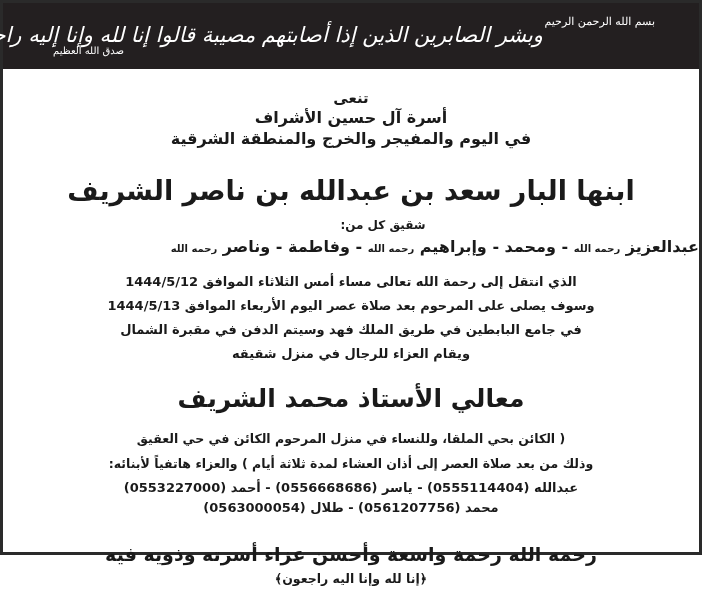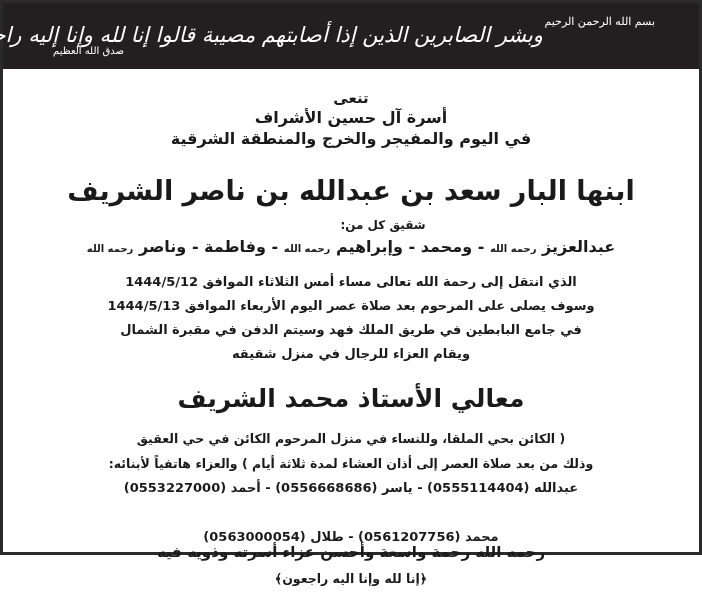--- a/index.html
+++ b/index.html
@@ -29,33 +29,33 @@
   .content {
     position: absolute; left: 0; top: 66px; width: 696px;
     direction: rtl; text-align: center; color: #1a1a1a;
   }
   .line { position: absolute; left: 0; width: 696px; text-align: center; white-space: nowrap; font-weight: bold; }
   .t-mourns { top: 20px; font-size: 15px; }
   .t-family { top: 39px; font-size: 16px; }
   .t-regions { top: 60px; font-size: 16px; }
   .t-deceased { top: 106px; font-size: 27px; }
   .t-brother-of { top: 149px; font-size: 12px; padding-left: 32px; }
-  .t-siblings { top: 168px; font-size: 16px; }
+  .t-siblings { top: 168px; font-size: 16px; text-align: right; }
   .t-siblings .rip { font-size: 10px; font-weight: bold; }
   .t-info { font-size: 13px; }
   .t-info1 { top: 205px; }
   .t-info2 { top: 229px; }
   .t-info3 { top: 253px; }
   .t-info4 { top: 277px; }
   .t-host { top: 315px; font-size: 25px; }
   .t-cond1 { top: 362px; font-size: 12.5px; }
   .t-cond2 { top: 387px; font-size: 12.5px; }
   .t-phones1 { top: 411px; font-size: 13px; }
-  .t-phones2 { top: 460px; font-size: 13px; }
-  .t-prayer { top: 474px; font-size: 15px; }
+  .t-phones2 { top: 431px; font-size: 13px; }
+  .t-prayer { top: 474px; font-size: 19px; }
   .t-closing { top: 502px; font-size: 12.5px; }
 </style>
 </head>
 <body>
 
 <div class="frame">
   <div class="banner">
     <div class="basmala">بسم الله الرحمن الرحيم</div>
     <div class="verse">وبشر الصابرين الذين إذا أصابتهم مصيبة قالوا إنا لله وإنا إليه راجعون</div>
     <div class="sadaq">صدق الله العظيم</div>

